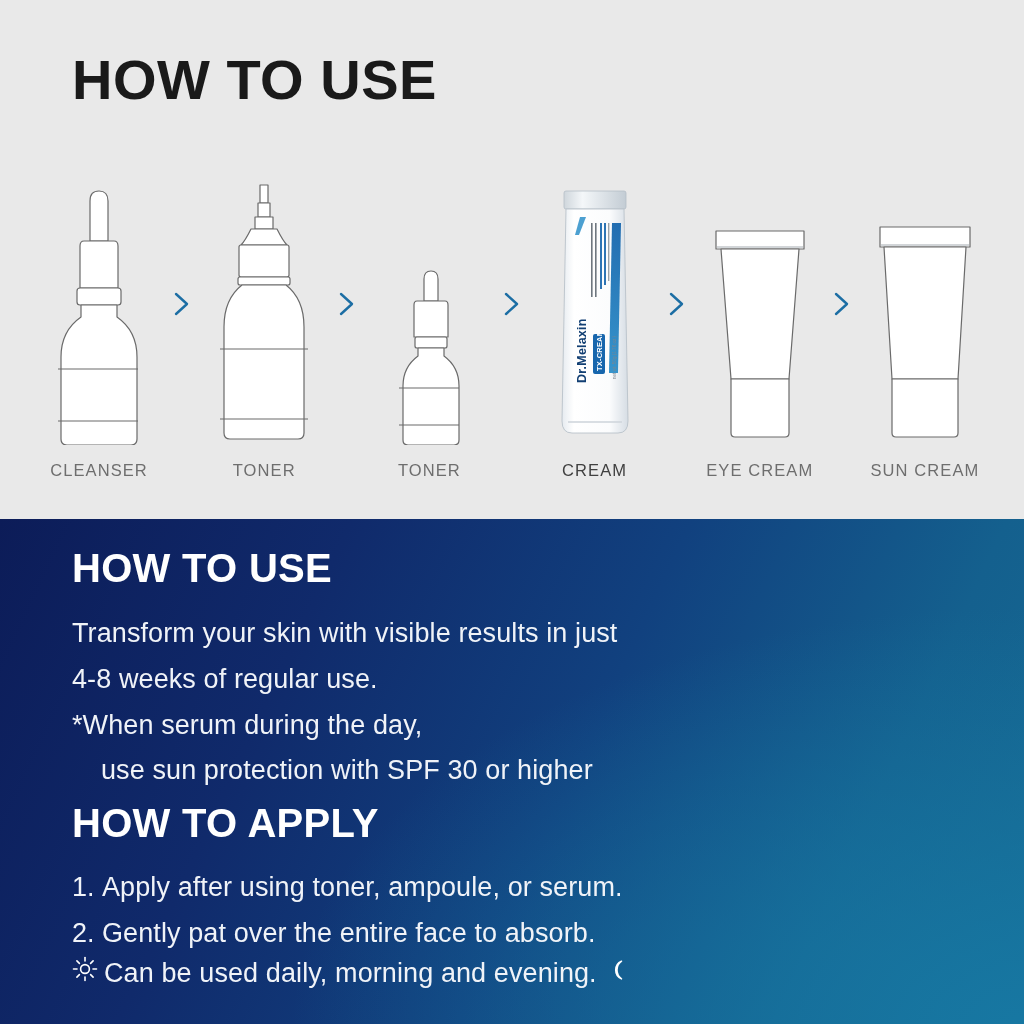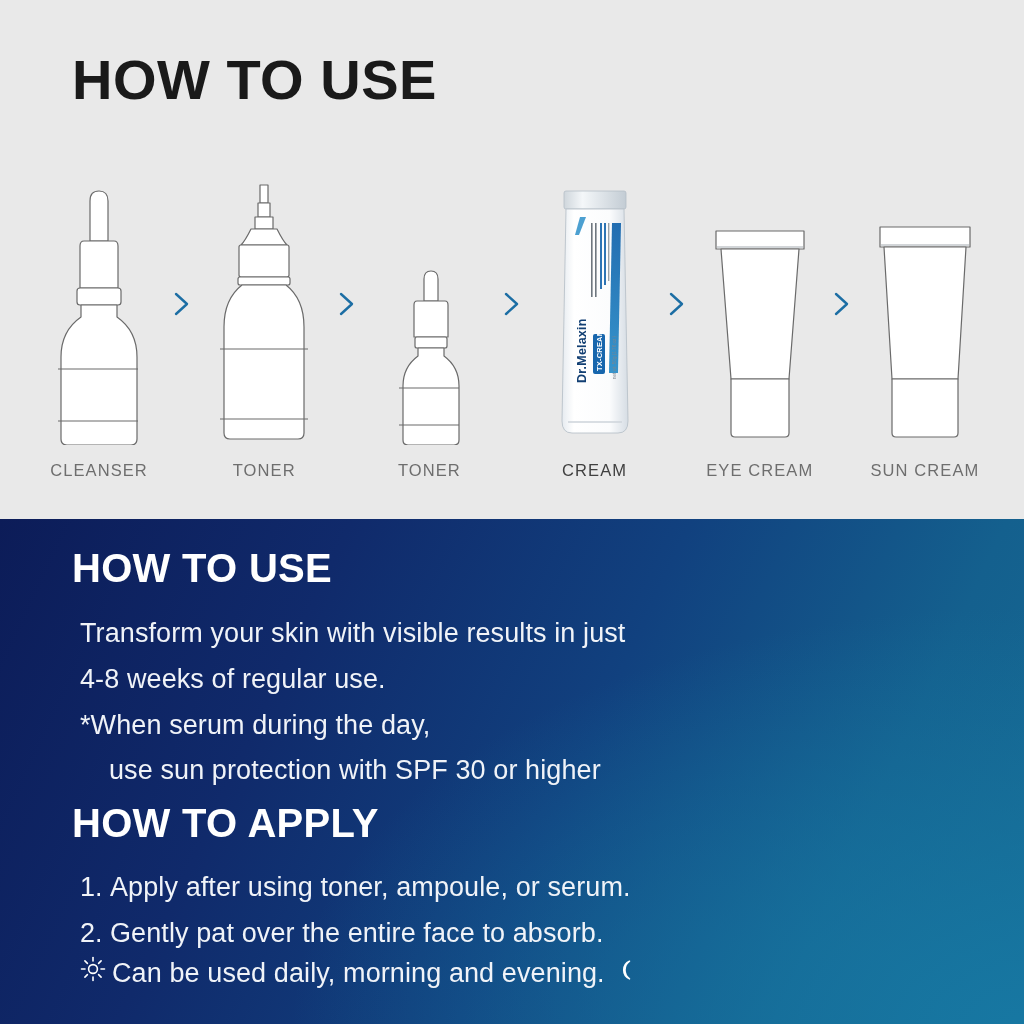--- a/index.html
+++ b/index.html
@@ -93,21 +93,21 @@
     font-weight: 700;
     color: #ffffff;
     letter-spacing: 0.3px;
     line-height: 1;
   }
   .b-head.h1 { left: 72px; top: 548px; font-size: 40px; }
   .b-head.h2 { left: 72px; top: 803px; font-size: 40px; text-align: right; }
 
   .b-line {
     position: absolute;
-    left: 80px;
+    left: 72px;
     color: #f0f3f8;
     font-size: 27px;
     font-weight: 300;
     letter-spacing: 0.1px;
     line-height: 1;
     white-space: nowrap;
   }
   .b-line.l1 { top: 620px; }
   .b-line.l2 { top: 666px; }
   .b-line.l3 { top: 712px; }

